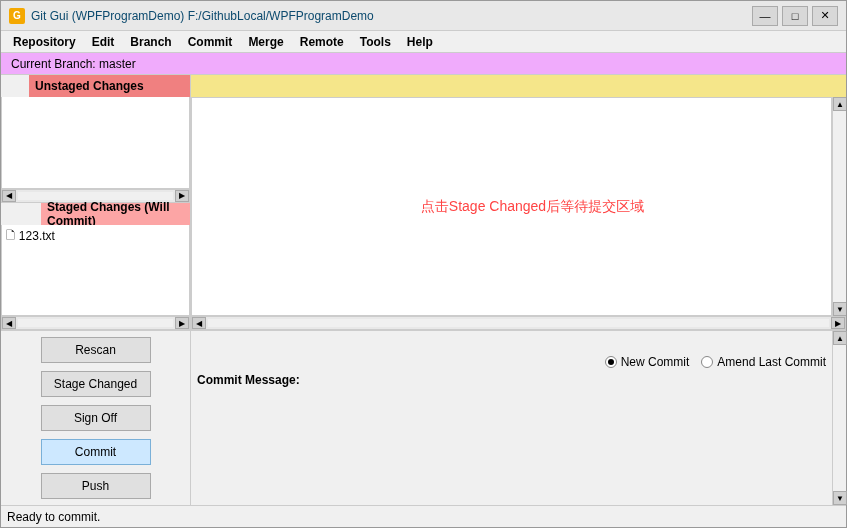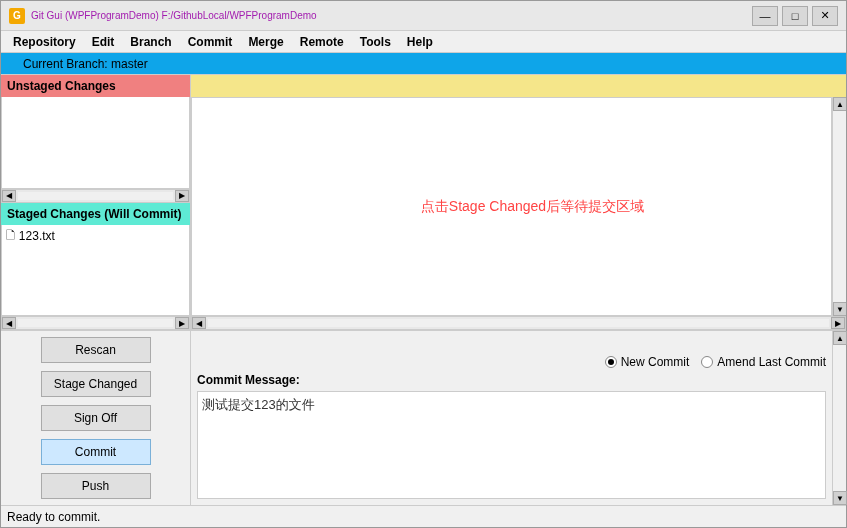--- a/index.html
+++ b/index.html
@@ -39,22 +39,22 @@
       border-radius: 2px;
       display: flex;
       align-items: center;
       justify-content: center;
       font-size: 10px;
       color: white;
       font-weight: bold;
     }
     .title-bar-text {
       flex: 1;
-      font-size: 10px;
-      color: #a21caf;
+      font-size: 12px;
+      color: #0c4a6e;
     }
     .title-bar-buttons {
       display: flex;
       gap: 4px;
     }
     .title-btn {
       width: 26px;
       height: 20px;
       background: #d8d8d8;
       border: 1px solid #aaa;
@@ -78,25 +78,25 @@
     .menu-item {
       padding: 2px 8px;
       cursor: pointer;
       font-size: 12px;
       color: #000;
       font-weight: bold;
     }
 
     
     .branch-bar {
-      background: #0ea5e9;
+      background: #f0abfc;
       height: 22px;
       display: flex;
       align-items: center;
-      padding: 0 22px;
+      padding: 0 10px;
       border-bottom: 1px solid #ccc;
       font-size: 12px;
       flex-shrink: 0;
     }
 
     
     .main-content {
       display: flex;
       flex: 1;
       overflow: hidden;
@@ -116,23 +116,25 @@
       display: flex;
       align-items: center;
       padding: 0 6px;
       font-size: 12px;
       font-weight: bold;
       color: #000;
       cursor: pointer;
     }
     .section-header.unstaged {
       background: #f08080;
+      margin-left: 28px;
     }
     .section-header.staged {
-      background: #5eead4;
+      background: #fca5a5;
+      margin-left: 40px;
     }
 
     .file-list {
       flex: 1;
       background: white;
       overflow-y: auto;
       border: 1px solid #ccc;
       border-top: none;
     }
     .file-list-unstaged {
@@ -477,21 +479,20 @@
           <div class="radio-option">
             <div class="radio-circle selected"></div>
             <span>New Commit</span>
           </div>
           <div class="radio-option">
             <div class="radio-circle"></div>
             <span>Amend Last Commit</span>
           </div>
         </div>
       </div>
-      <textarea class="commit-text" style="">测试提交123的文件</textarea>
     </div>
 
     <div class="scrollbar-v-container">
       <div class="scroll-v-btn">▲</div>
       <div class="scroll-v-track"></div>
       <div class="scroll-v-btn">▼</div>
     </div>
 
   </div>
 

